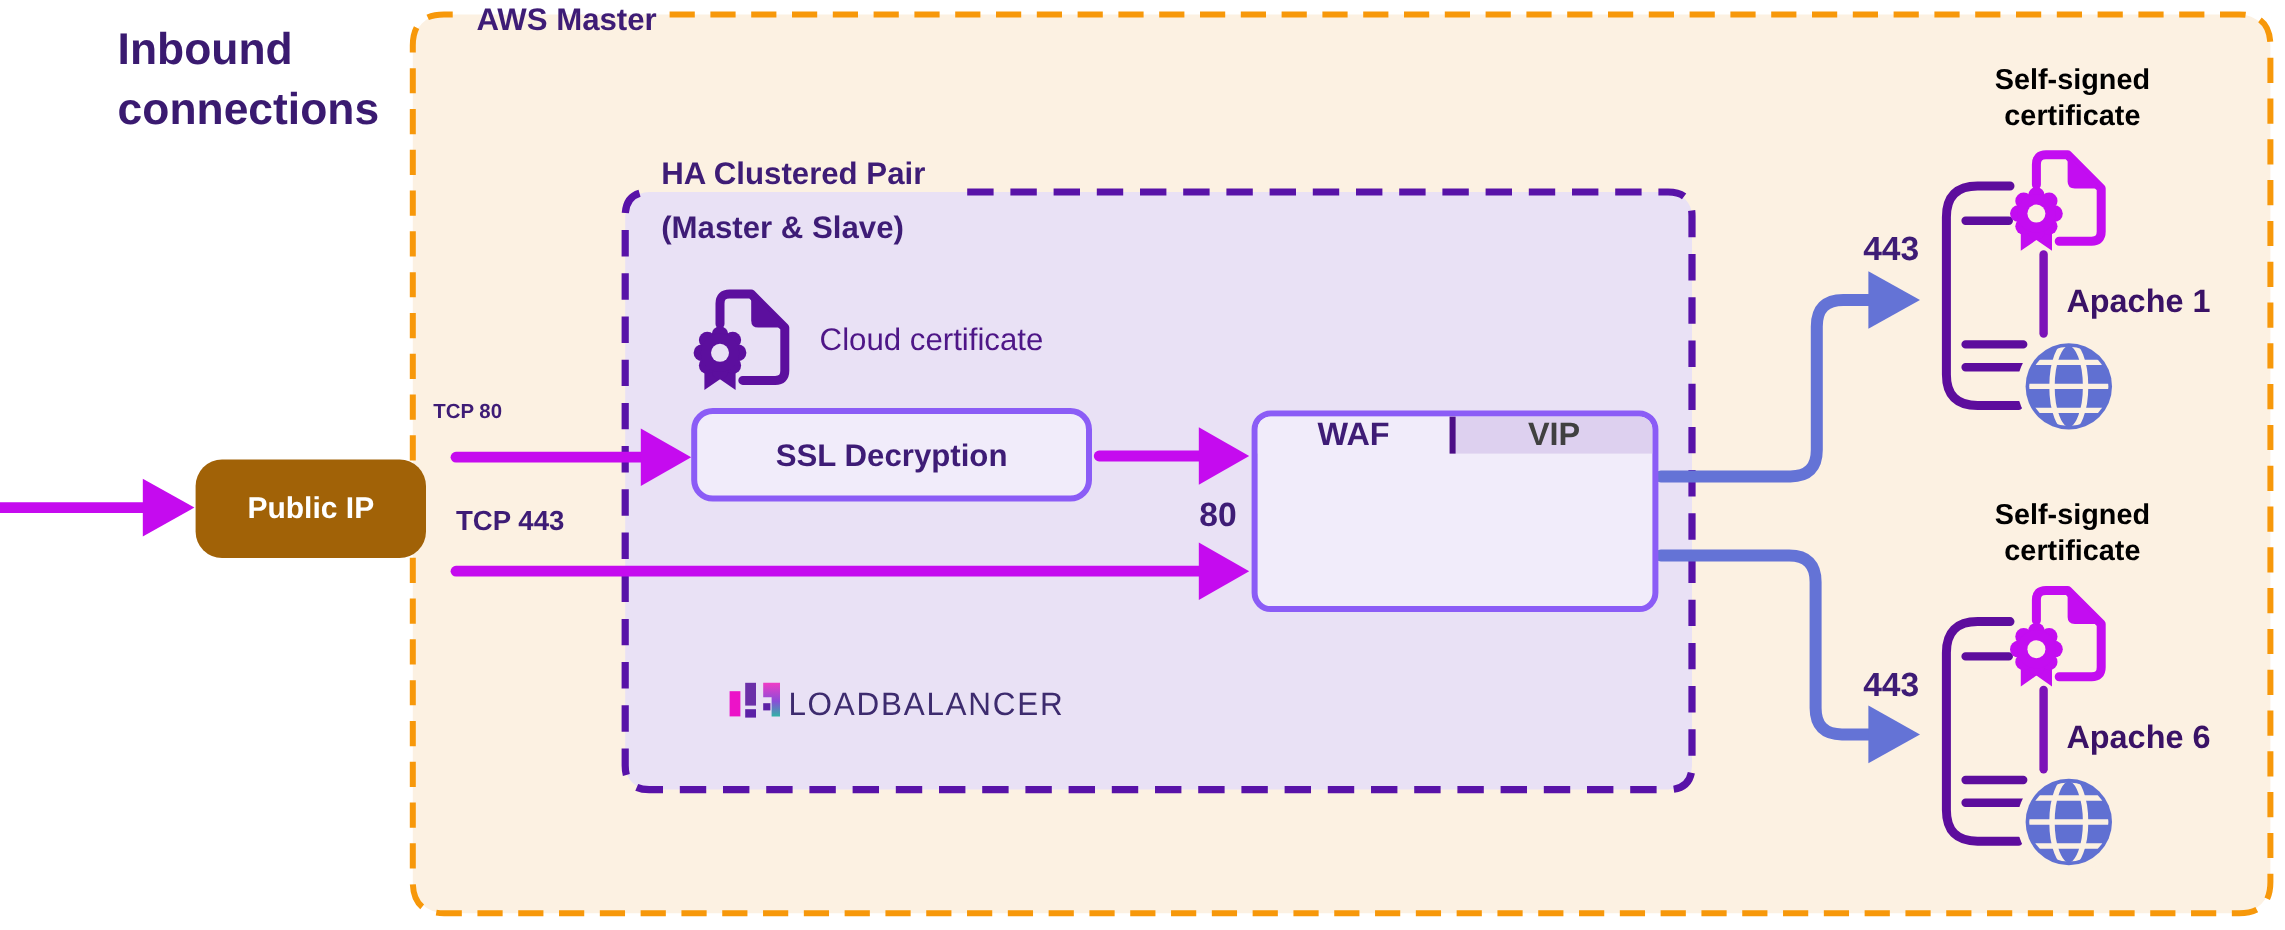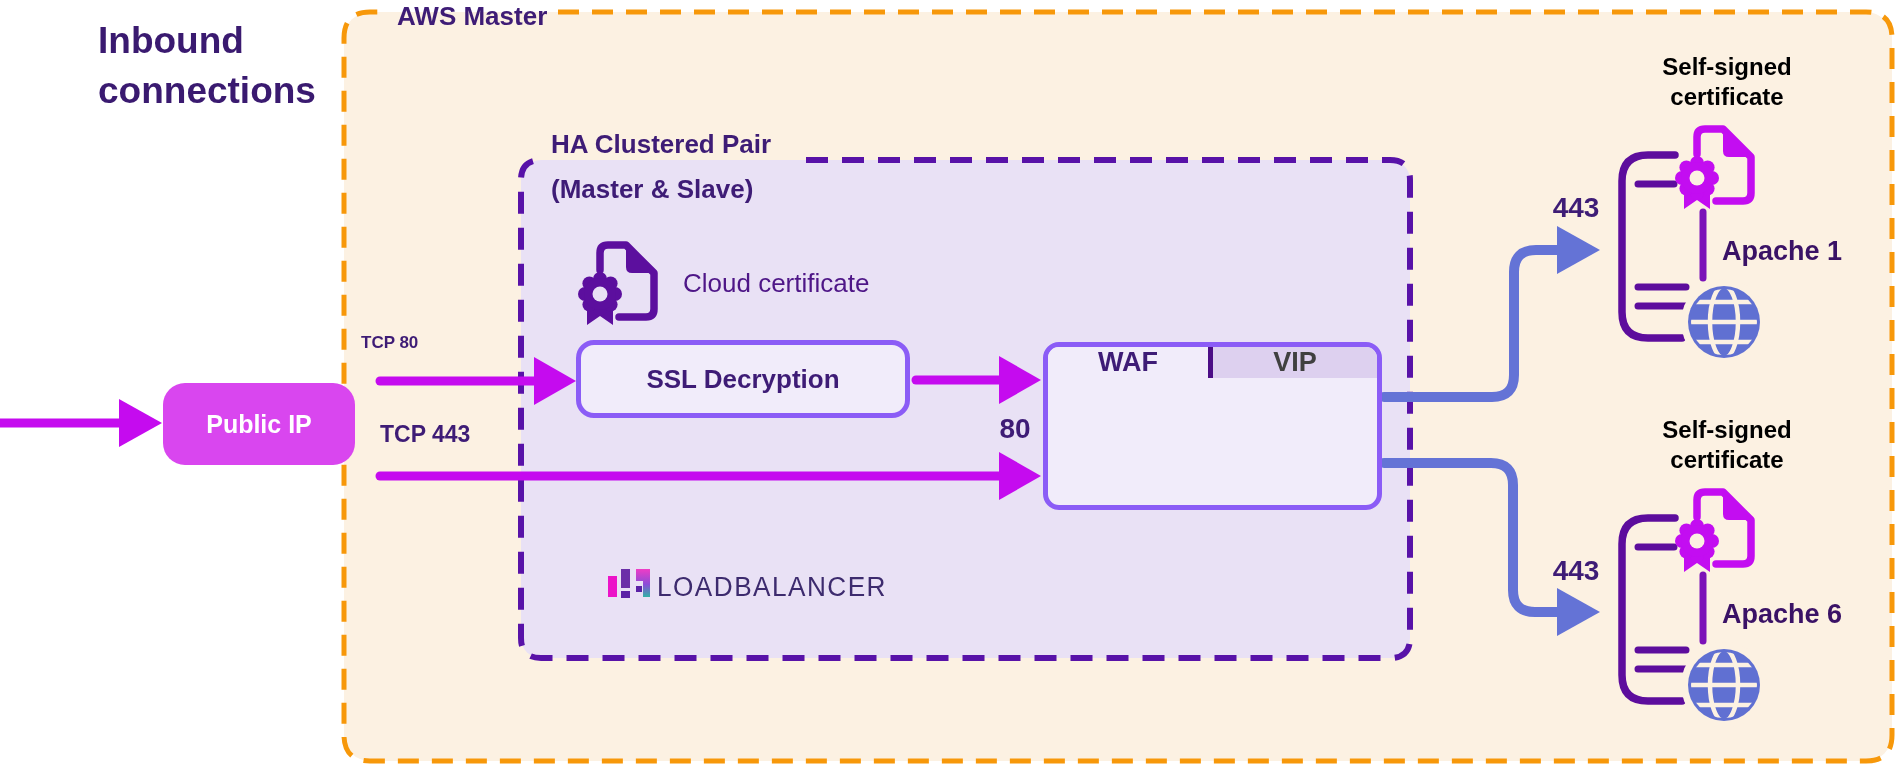--- a/index.html
+++ b/index.html
@@ -21,21 +21,21 @@
        display:flex;align-items:center;justify-content:center;}
   .ssl-box{left:576px;top:340px;width:334px;height:78px;background:#F1ECFA;
        border-radius:18px;font-size:26px;font-weight:bold;color:#3E1C76;}
   .wafvip{left:1043px;top:342px;width:339px;height:168px;background:#F1ECFA;
        border-radius:16px;padding:0;display:flex;align-items:flex-start;overflow:hidden;}
   .waf-half{flex:0 0 160px;display:flex;align-items:center;justify-content:center;
        font-size:27px;font-weight:bold;color:#3E1C76;background:#F1ECFA;}
   .vip-half{flex:1;display:flex;align-items:center;justify-content:center;
        font-size:27px;font-weight:bold;color:#404040;background:#DDD0EF;
        border-left:5px solid #4C0D86;}
-  .public-ip{left:163px;top:383px;width:192px;height:82px;background:#d946ef;
+  .public-ip{left:163px;top:383px;width:192px;height:82px;background:#a16207;
        border:none;border-radius:22px;color:#ffffff;font-size:25px;font-weight:bold;}
   .pub-cert-lbl{left:683px;top:268px;font-size:26px;font-weight:normal;color:#4E1687;}
   .self-signed{width:200px;text-align:center;font-size:24px;line-height:30px;color:#000000;}
   .ss1{left:1627px;top:52px;}
   .ss2{left:1627px;top:415px;}
   .apache1{left:1722px;top:236px;font-size:27px;color:#3A1266;}
   .apache2{left:1722px;top:599px;font-size:27px;color:#3A1266;}
   .lb-text{left:657px;top:572px;font-size:27px;font-weight:normal;
        letter-spacing:1.5px;color:#3D2B6E;transform:scaleX(0.97);transform-origin:left;}
 </style>

